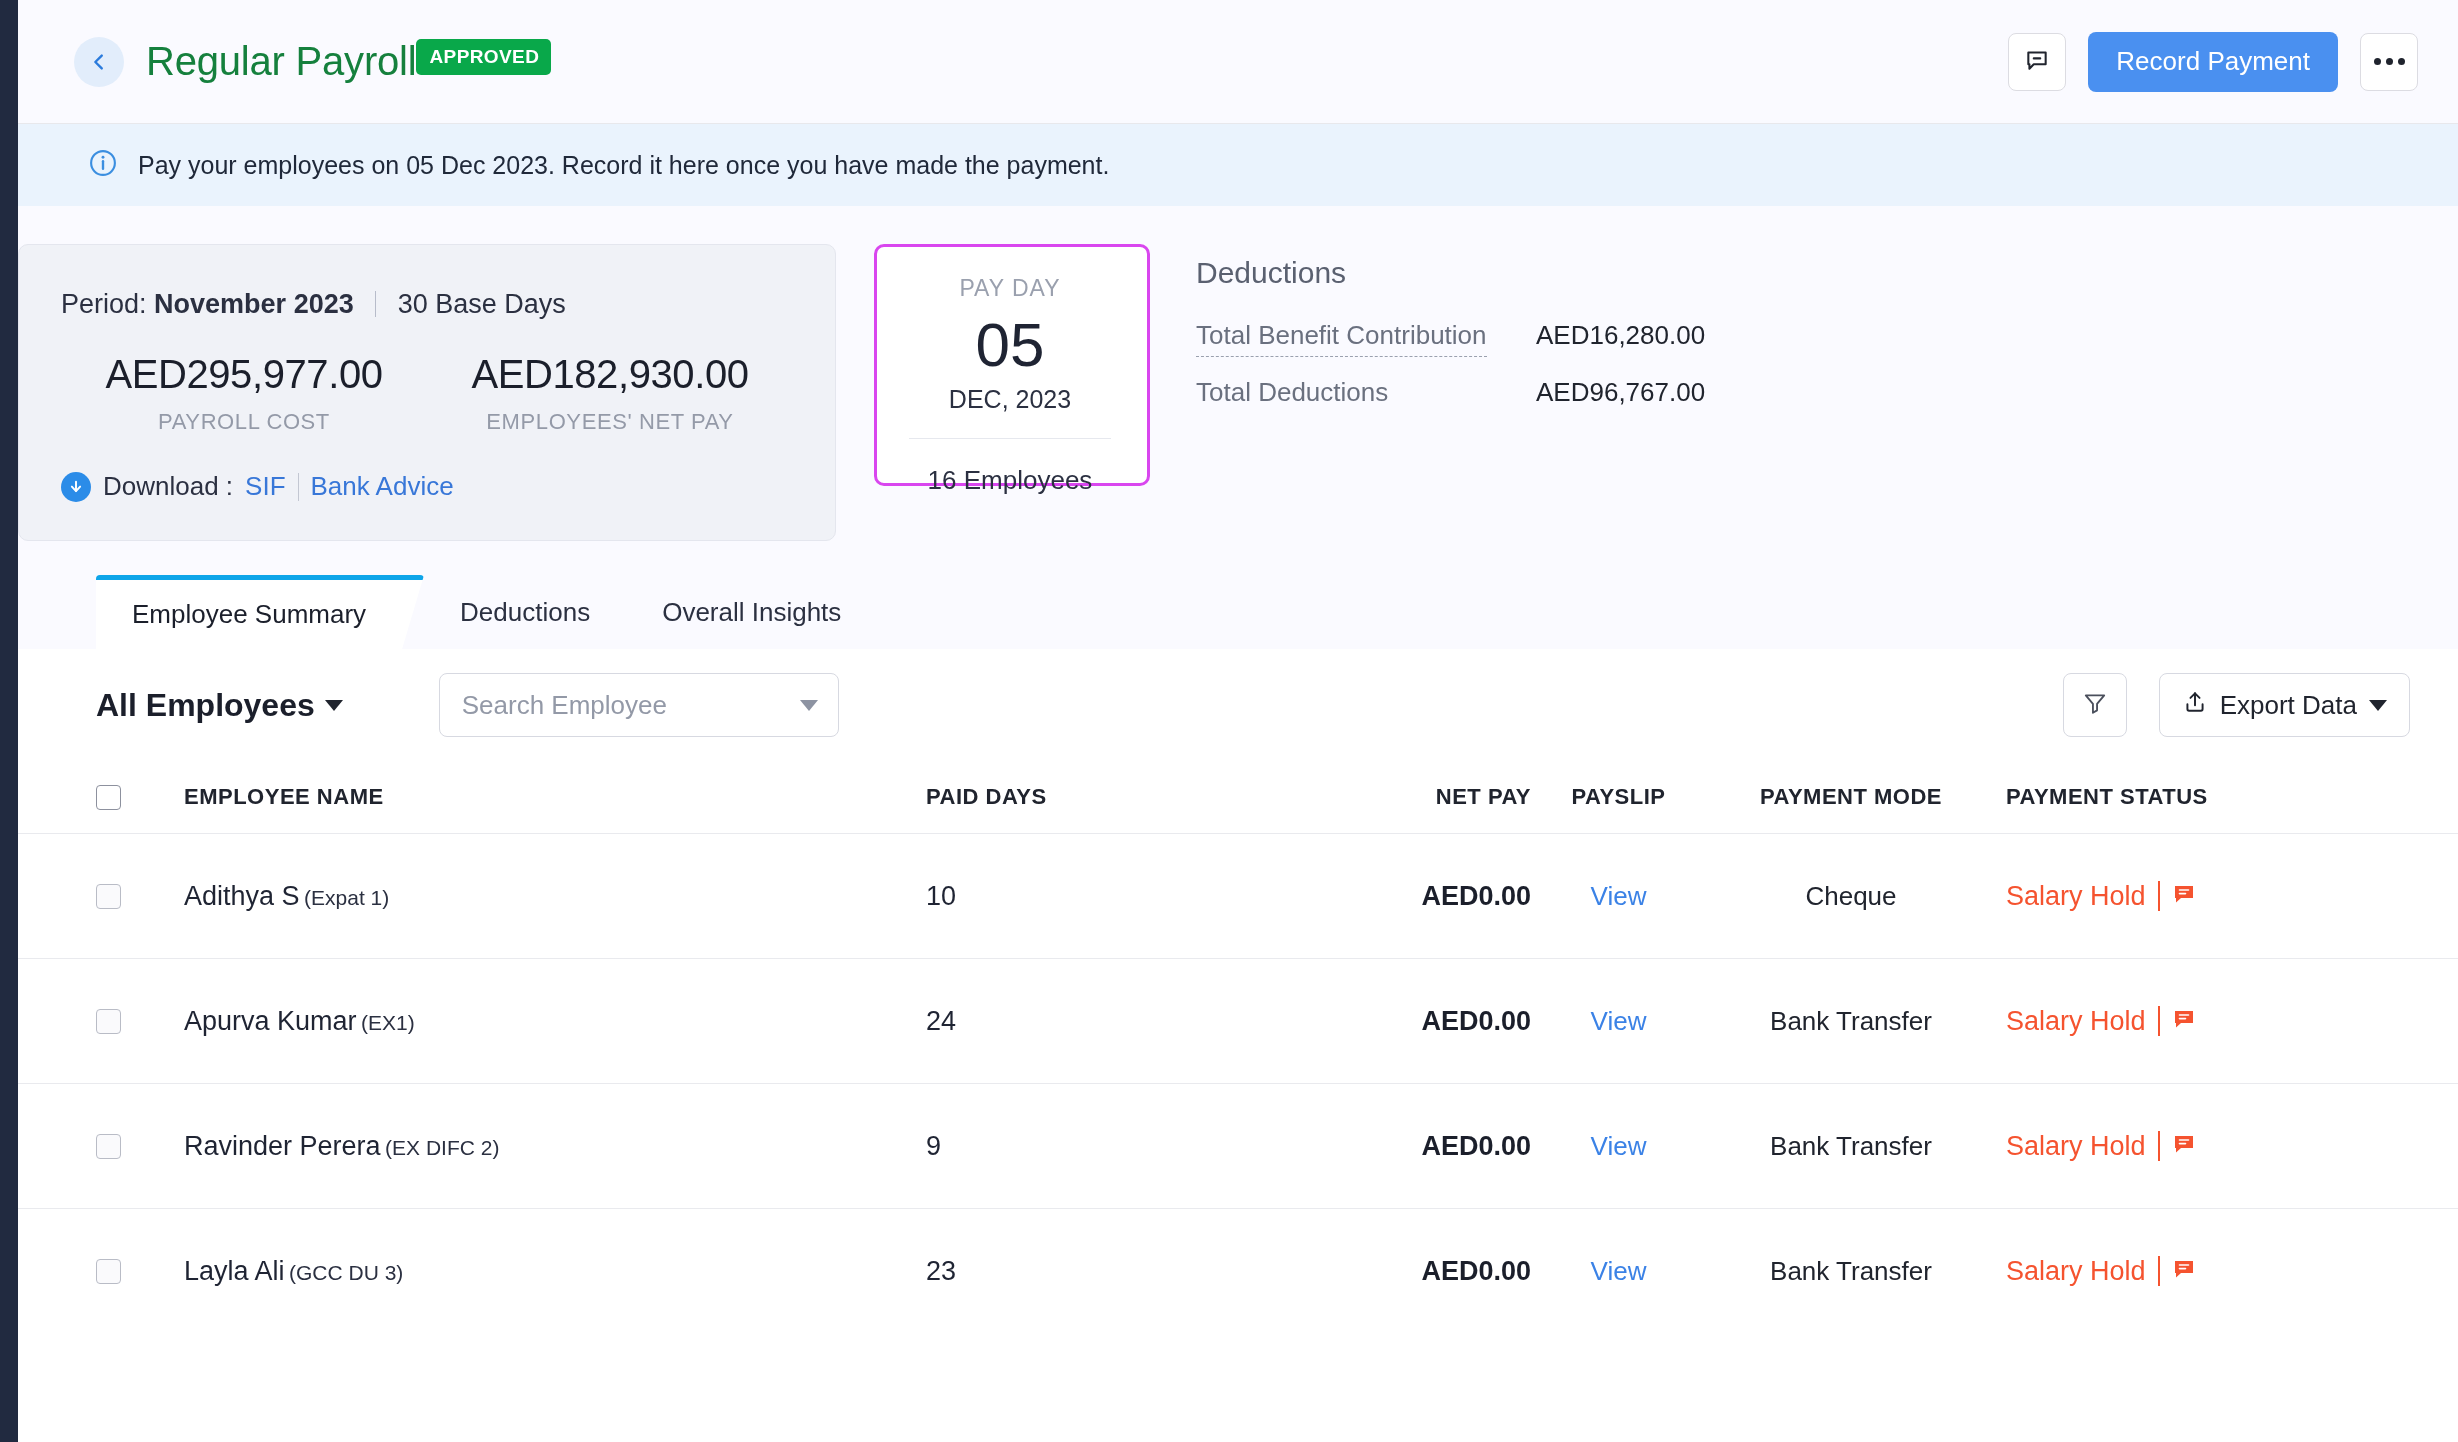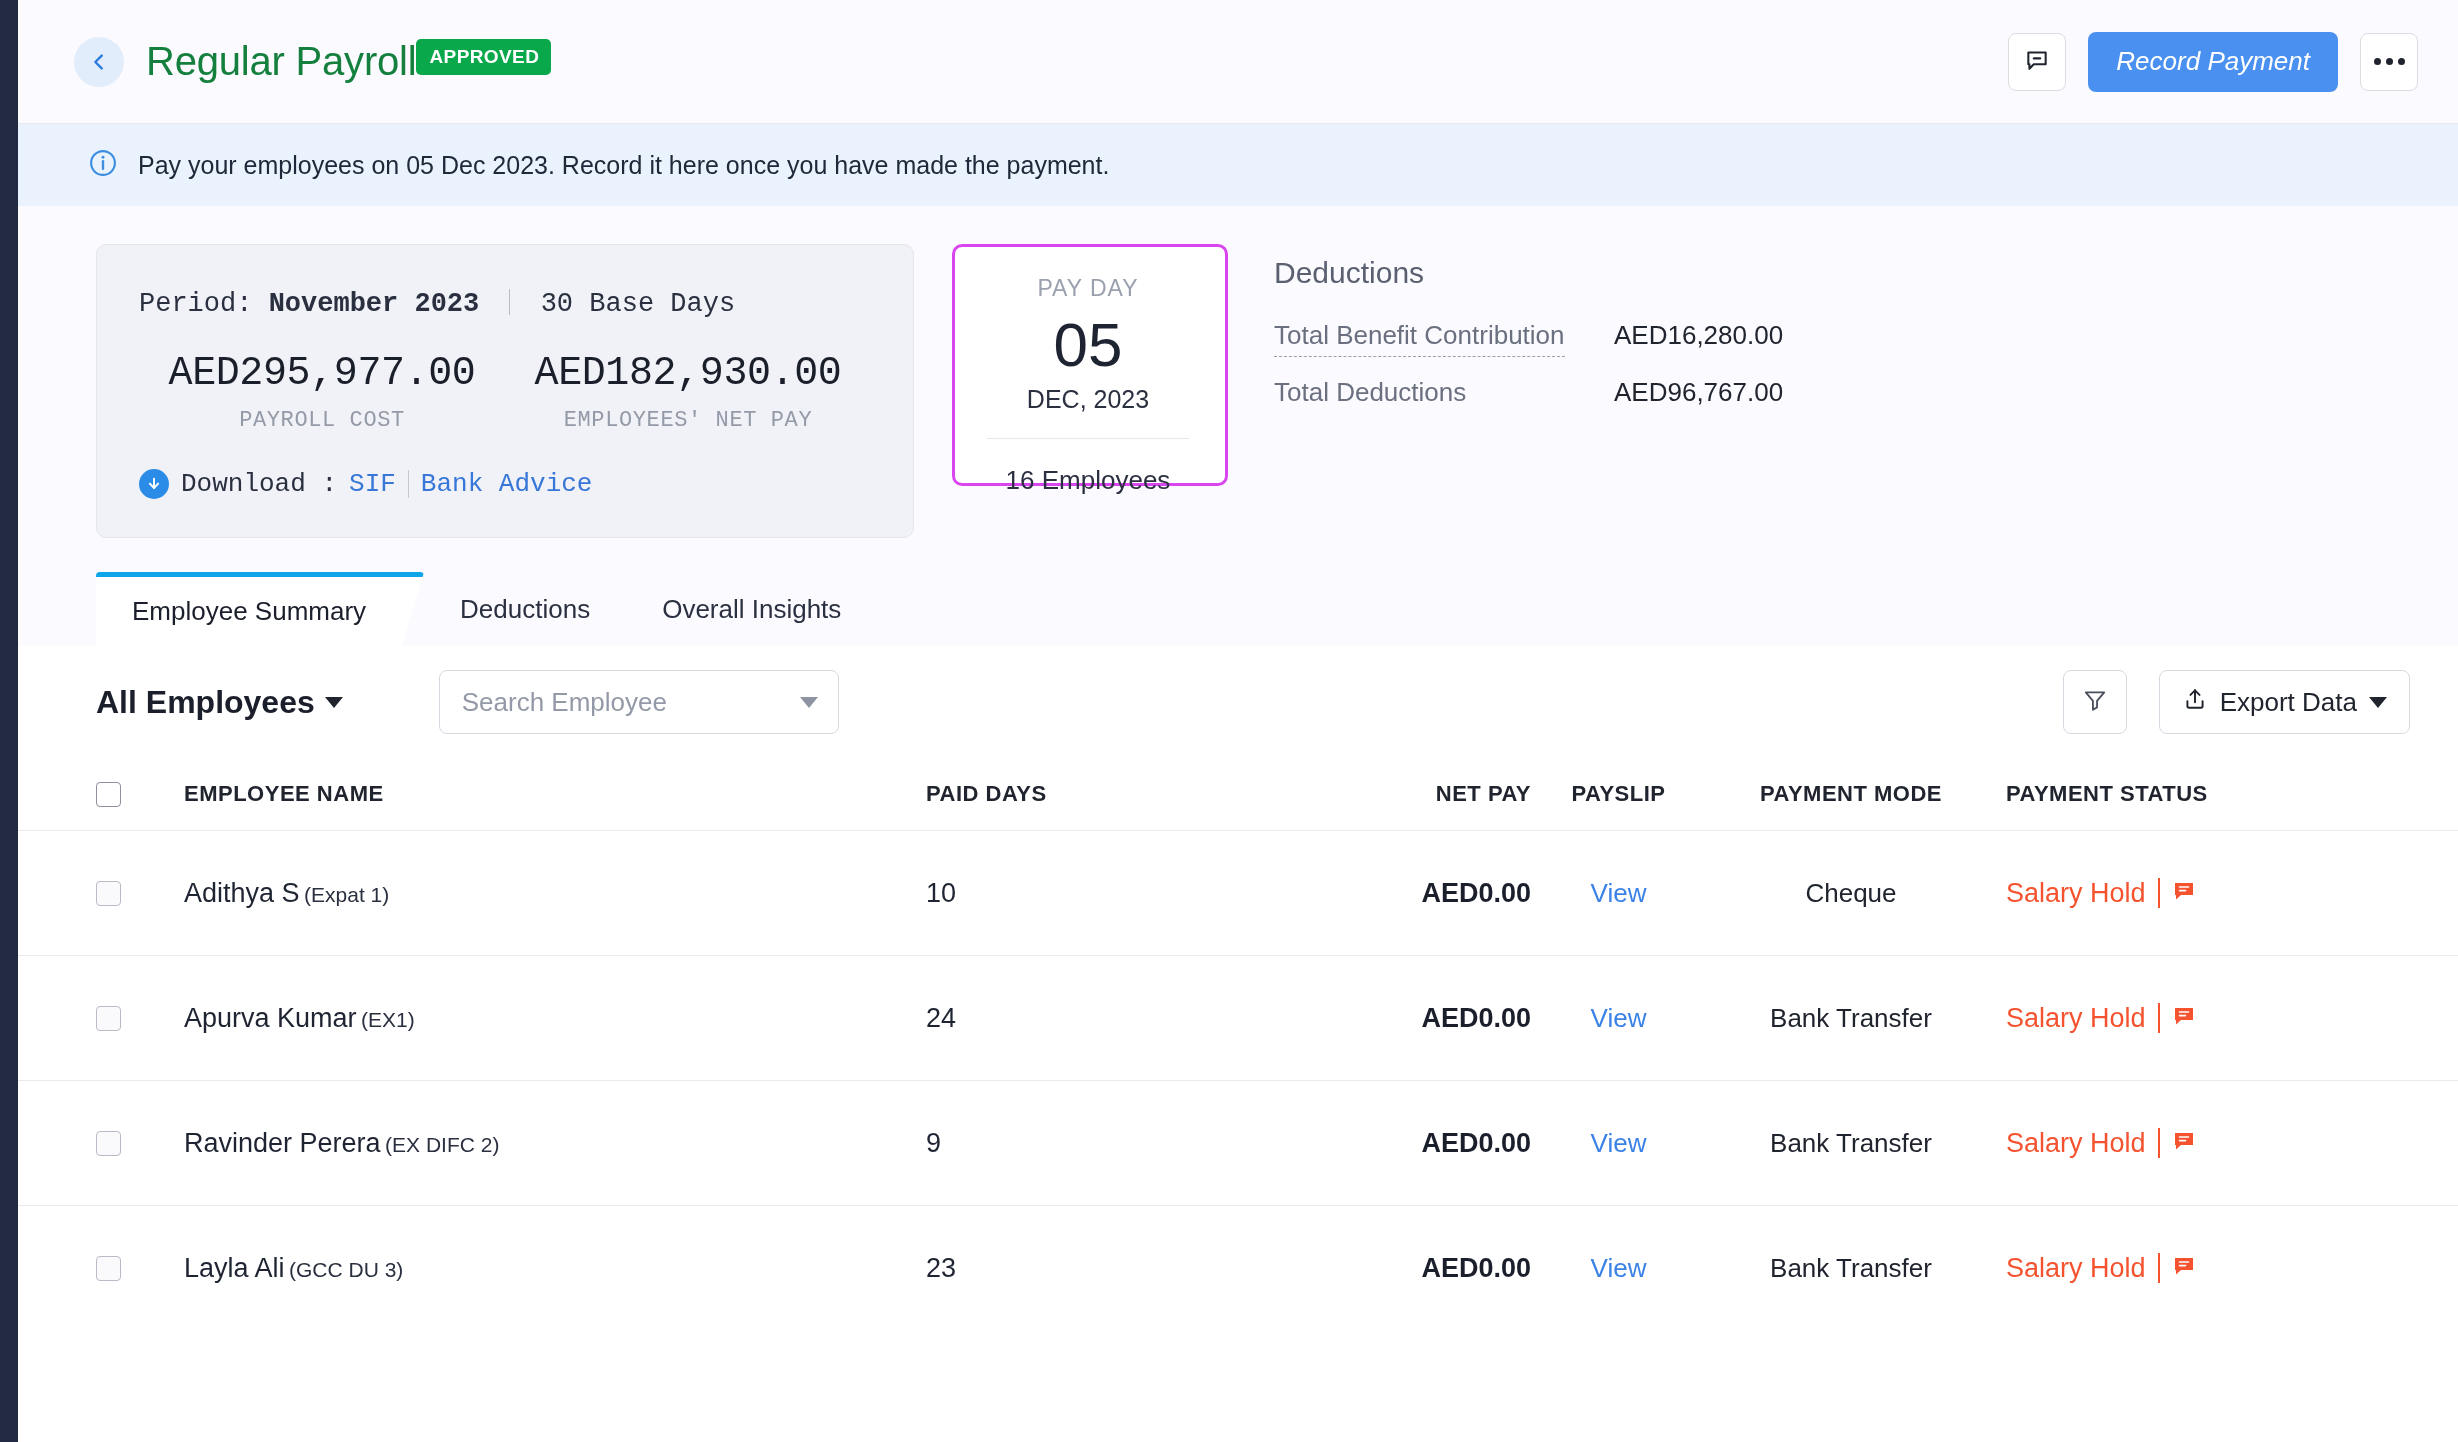--- a/index.html
+++ b/index.html
@@ -43,42 +43,41 @@
   }
   .header-spacer { flex: 1 1 auto; }
   .hdr-actions { display: flex; align-items: center; gap: 22px; }
   .icon-btn {
     width: 58px; height: 58px; border: 1px solid #dcdce2; border-radius: 8px;
     background: #ffffff; display: flex; align-items: center; justify-content: center;
     cursor: pointer;
   }
   .primary-btn {
     height: 60px; background: #4a90f0; color: #ffffff; border: none; border-radius: 8px;
-    font-size: 26px; font-family: inherit; padding: 0 28px; cursor: pointer; white-space: nowrap; font-style: italic;
+    font-size: 26px; font-family: inherit; padding: 0 28px; cursor: pointer; white-space: nowrap;
   }
   .dots { display: flex; gap: 5px; }
   .dots i { width: 7px; height: 7px; border-radius: 50%; background: #20242e; display: block; }
 
   
   .info-bar {
     height: 82px; flex: 0 0 82px; background: #eaf3fd;
     display: flex; align-items: center; padding-left: 70px; gap: 20px;
   }
   .info-bar .msg { font-size: 25px; color: #20293a; }
 
   
   .summary-wrap {
     flex: 0 0 auto; background: #fafaff;
     padding: 38px 0 34px 0; display: flex; align-items: flex-start;
   }
   .period-card {
-    width: 818px; margin-left: 78px; background: #f0f2f7;
+    width: 818px; background: #f0f2f7;
     border: 1px solid #e4e6ee; border-radius: 10px;
     padding: 44px 42px 38px 42px;
-    font-family: Liberation Mono, monospace;
   }
   .period-line { font-size: 27px; color: #2b3041; margin-bottom: 32px; }
   .period-line b { font-weight: 700; }
   .vsep { display: inline-block; width: 1px; height: 26px; background: #b7bcca;
           margin: 0 14px; vertical-align: -4px; }
   .amt-row { display: flex; margin-bottom: 8px; }
   .amt-col { width: 398px; text-align: center; }
   .amt-val { font-size: 40px; color: #1b1f2b; letter-spacing: -.4px; }
   .amt-lbl { font-size: 22px; color: #949aa8; letter-spacing: .6px; margin-top: 12px; }
   .dl-row { display: flex; align-items: center; gap: 12px; margin-top: 36px; font-size: 26px; color: #2b3041; }

